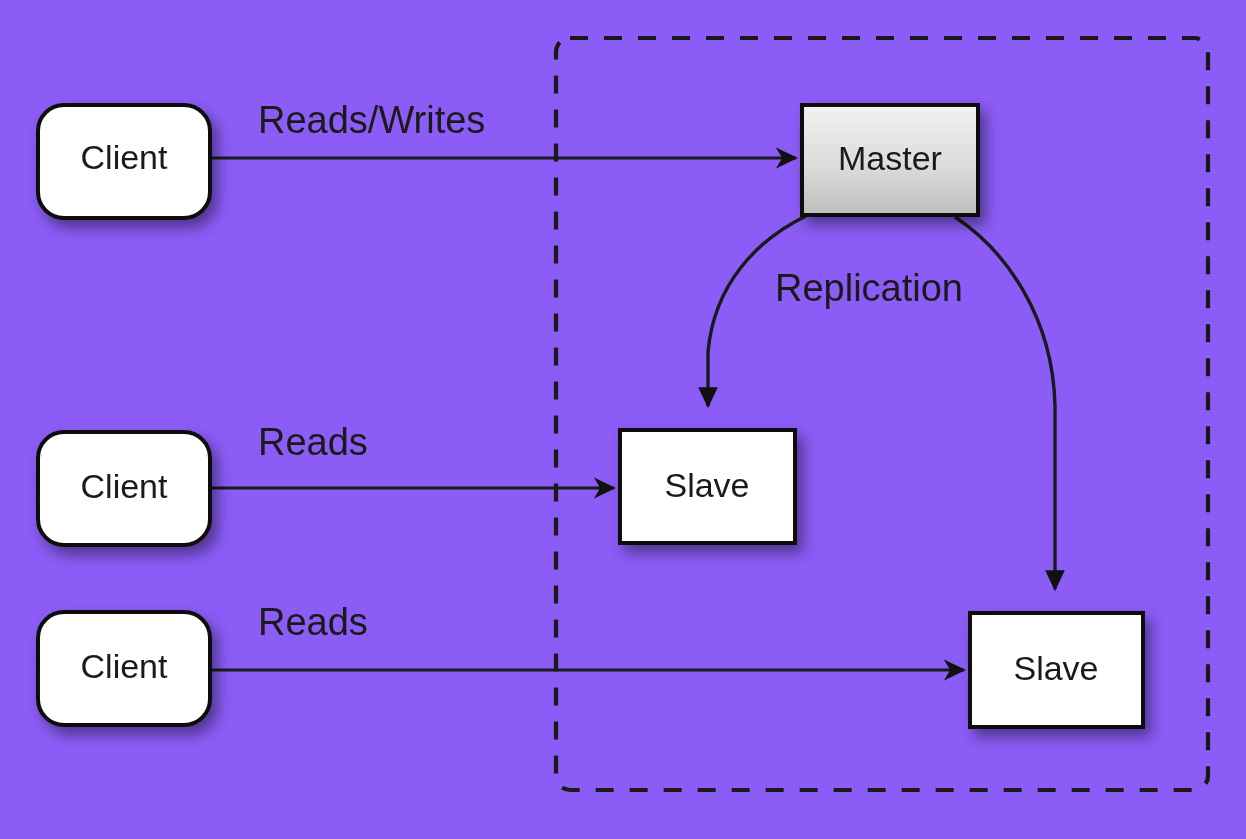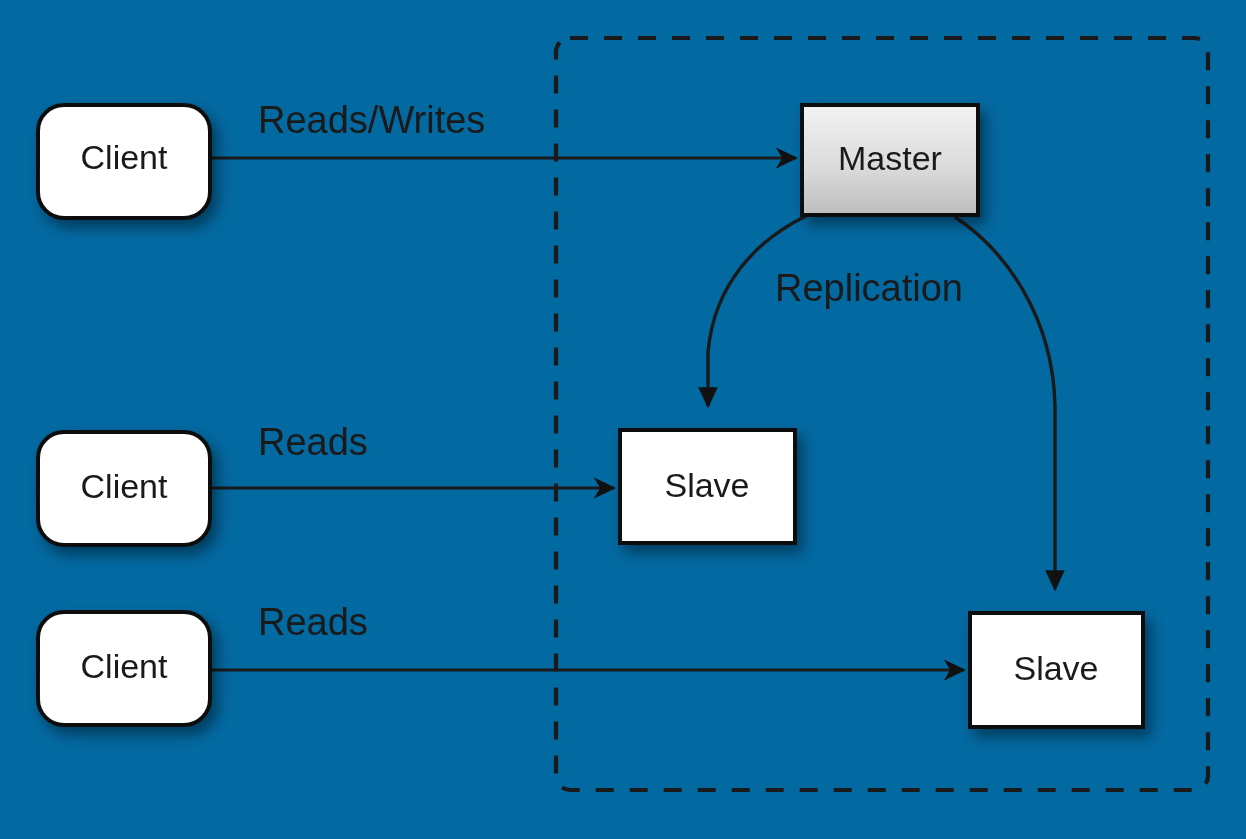--- a/index.html
+++ b/index.html
@@ -8,21 +8,21 @@
     padding: 0;
     background: #ffffff;
   }
   body {
     font-family: "Liberation Sans", "DejaVu Sans", sans-serif;
   }
   #canvas {
     position: relative;
     width: 1246px;
     height: 839px;
-    background: #0369a1;
+    background: #8b5cf6;
     overflow: hidden;
   }
   #diagram-svg {
     position: absolute;
     left: 0;
     top: 0;
     width: 1246px;
     height: 839px;
   }
   .node-label {

